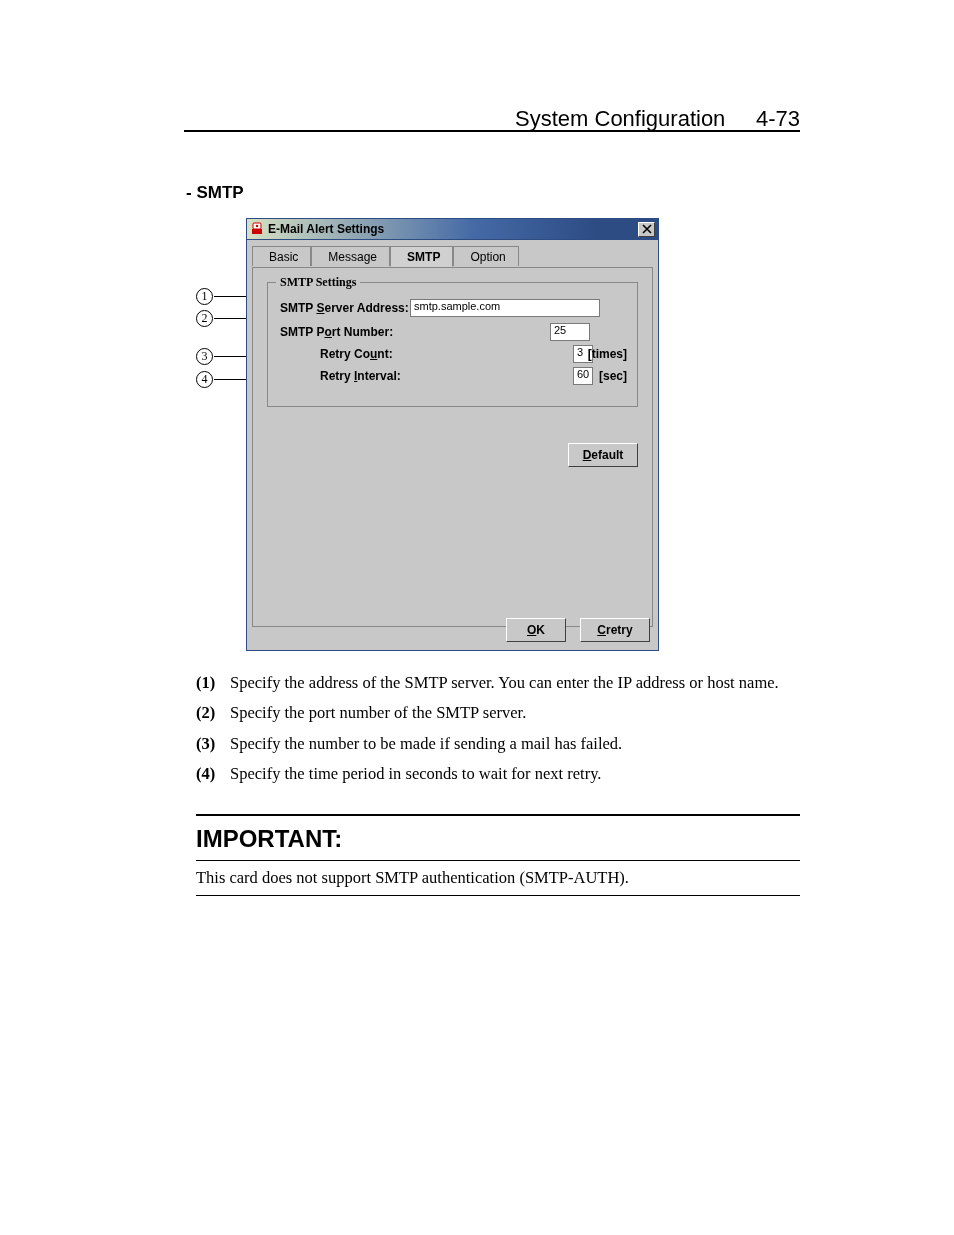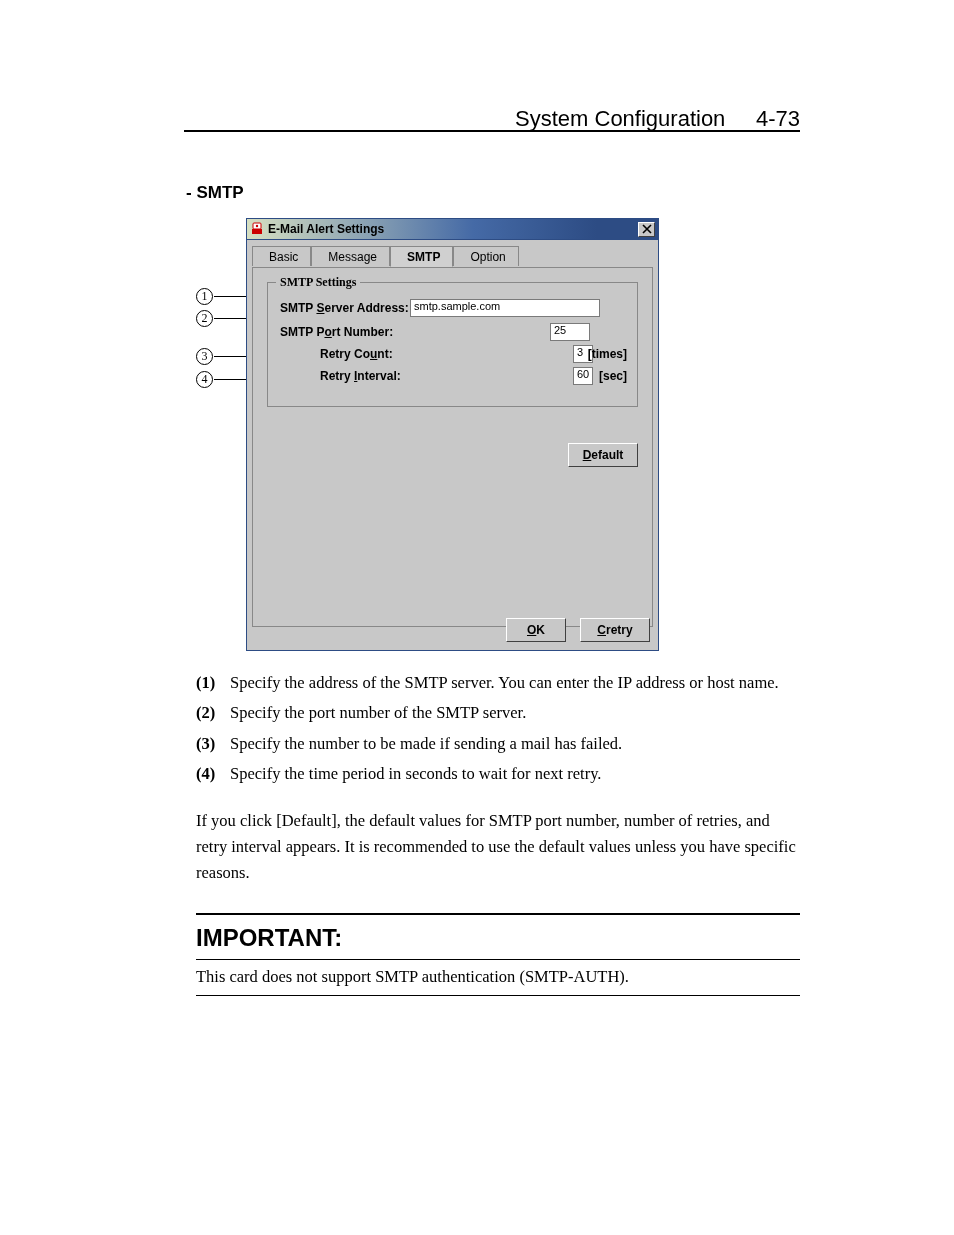--- a/index.html
+++ b/index.html
@@ -299,21 +299,20 @@
   </div>
 
   <div class="body-copy">
     <ol class="numlist">
       <li><span class="num">(1)</span><span>Specify the address of the SMTP server. You can enter the IP address or host name.</span></li>
       <li><span class="num">(2)</span><span>Specify the port number of the SMTP server.</span></li>
       <li><span class="num">(3)</span><span>Specify the number to be made if sending a mail has failed.</span></li>
       <li><span class="num">(4)</span><span>Specify the time period in seconds to wait for next retry.</span></li>
     </ol>
 
-    <div class="para">If you click [Default], the default values for SMTP port number, number of retries, and retry interval appears. It is recommended to use the default values unless you have specific reasons.</div>
 
     <div class="important-rule"></div>
     <div class="important-head">IMPORTANT:</div>
     <div class="important-rule2"></div>
     <div class="important-body">This card does not support SMTP authentication (SMTP-AUTH).</div>
     <div class="important-rule3"></div>
   </div>
 
 </div>
 

